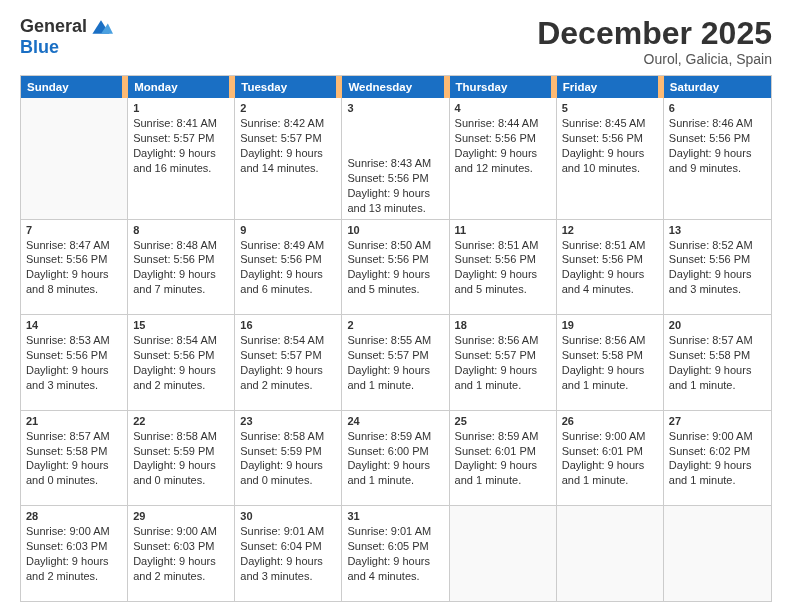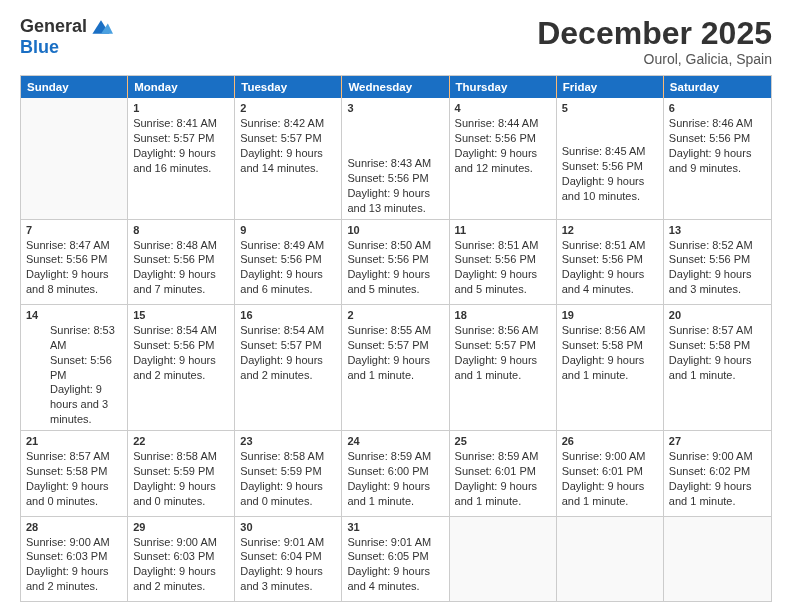--- a/index.html
+++ b/index.html
@@ -71,21 +71,21 @@
       display: grid;
       grid-template-columns: repeat(7, 1fr);
       background: #1a6fc4;
     }
     .cal-header-cell {
       color: #fff;
       font-size: 11.5px;
       font-weight: bold;
       padding: 5px 6px;
       text-align: left;
-      border-right: 1px solid #fdba74;
+      border-right: 6px solid #fdba74;
     }
     .cal-header-cell:last-child {
       border-right: none;
     }
     .cal-body {
       flex: 1;
       display: flex;
       flex-direction: column;
     }
     .cal-row {
@@ -177,21 +177,21 @@
 Daylight: 9 hours and 13 minutes.</div>
           </div>
           <div class="cal-cell">
             <div class="day-num">4</div>
             <div class="cell-text" style="white-space: pre-line;">Sunrise: 8:44 AM
 Sunset: 5:56 PM
 Daylight: 9 hours and 12 minutes.</div>
           </div>
           <div class="cal-cell">
             <div class="day-num">5</div>
-            <div class="cell-text" style="white-space: pre-line; margin-top: 28px;">Sunrise: 8:45 AM
+            <div class="cell-text" style="white-space: pre-line;">Sunrise: 8:45 AM
 Sunset: 5:56 PM
 Daylight: 9 hours and 10 minutes.</div>
           </div>
           <div class="cal-cell">
             <div class="day-num">6</div>
             <div class="cell-text" style="white-space: pre-line;">Sunrise: 8:46 AM
 Sunset: 5:56 PM
 Daylight: 9 hours and 9 minutes.</div>
           </div>
         </div>
@@ -235,21 +235,21 @@
           <div class="cal-cell">
             <div class="day-num">13</div>
             <div class="cell-text" style="white-space: pre-line;">Sunrise: 8:52 AM
 Sunset: 5:56 PM
 Daylight: 9 hours and 3 minutes.</div>
           </div>
         </div>
         <div class="cal-row">
           <div class="cal-cell">
             <div class="day-num">14</div>
-            <div class="cell-text" style="white-space: pre-line; margin-left: 24px;">Sunrise: 8:53 AM
+            <div class="cell-text" style="white-space: pre-line;">Sunrise: 8:53 AM
 Sunset: 5:56 PM
 Daylight: 9 hours and 3 minutes.</div>
           </div>
           <div class="cal-cell">
             <div class="day-num">15</div>
             <div class="cell-text" style="white-space: pre-line;">Sunrise: 8:54 AM
 Sunset: 5:56 PM
 Daylight: 9 hours and 2 minutes.</div>
           </div>
           <div class="cal-cell">

